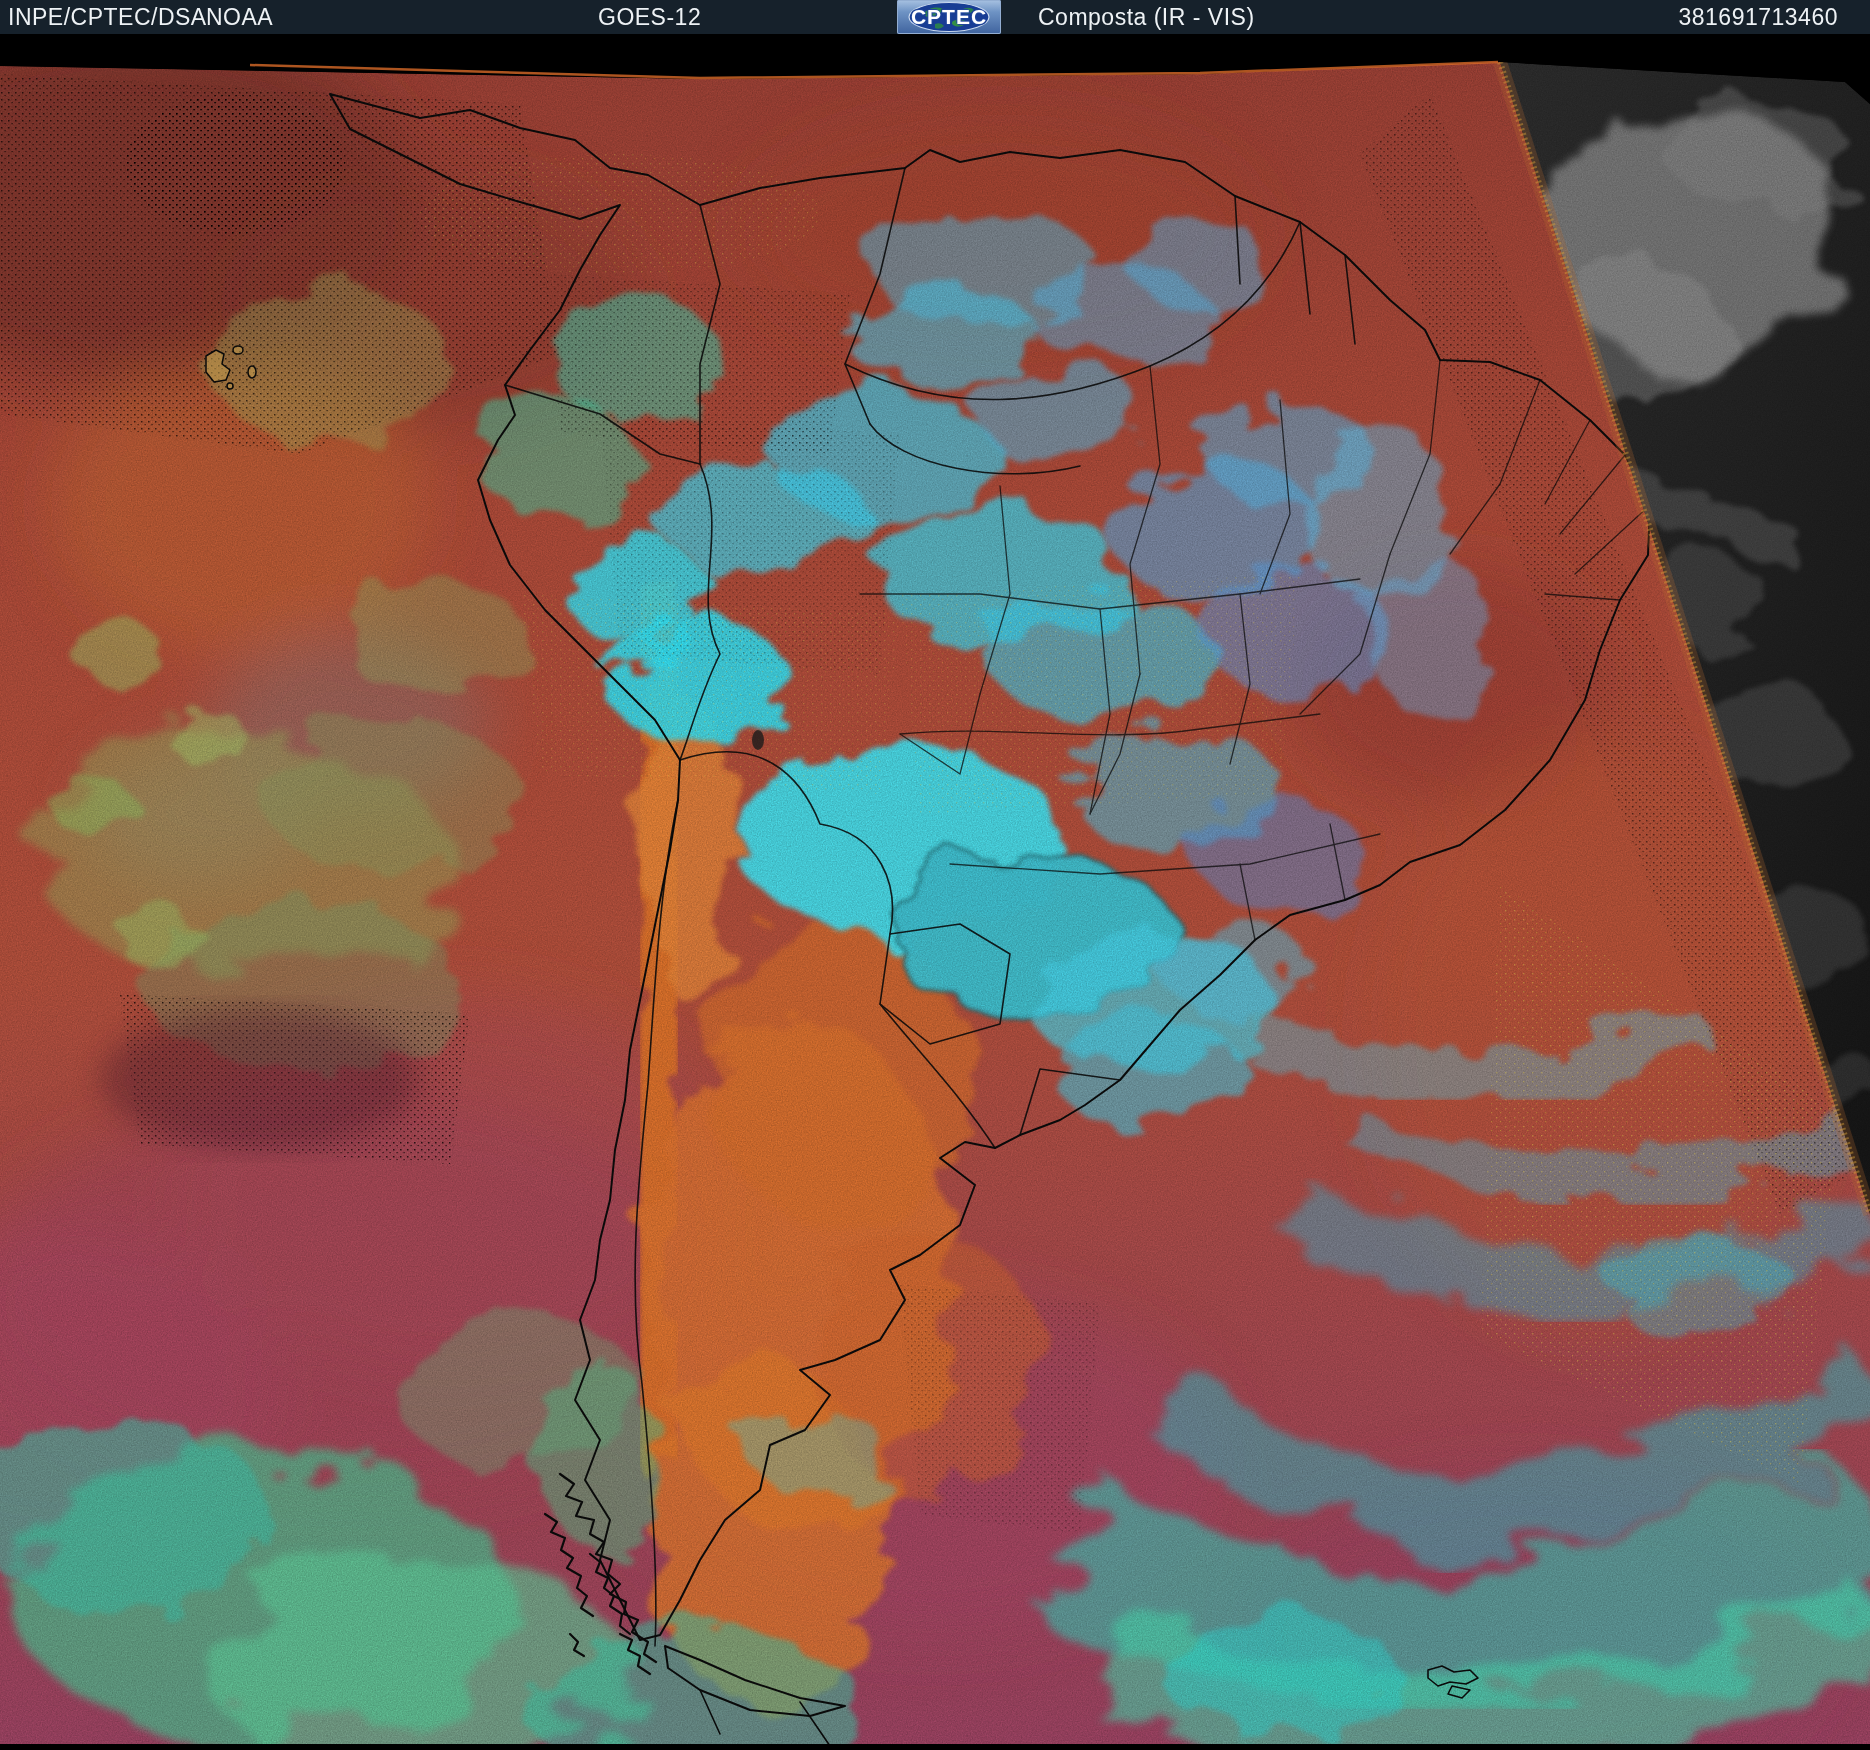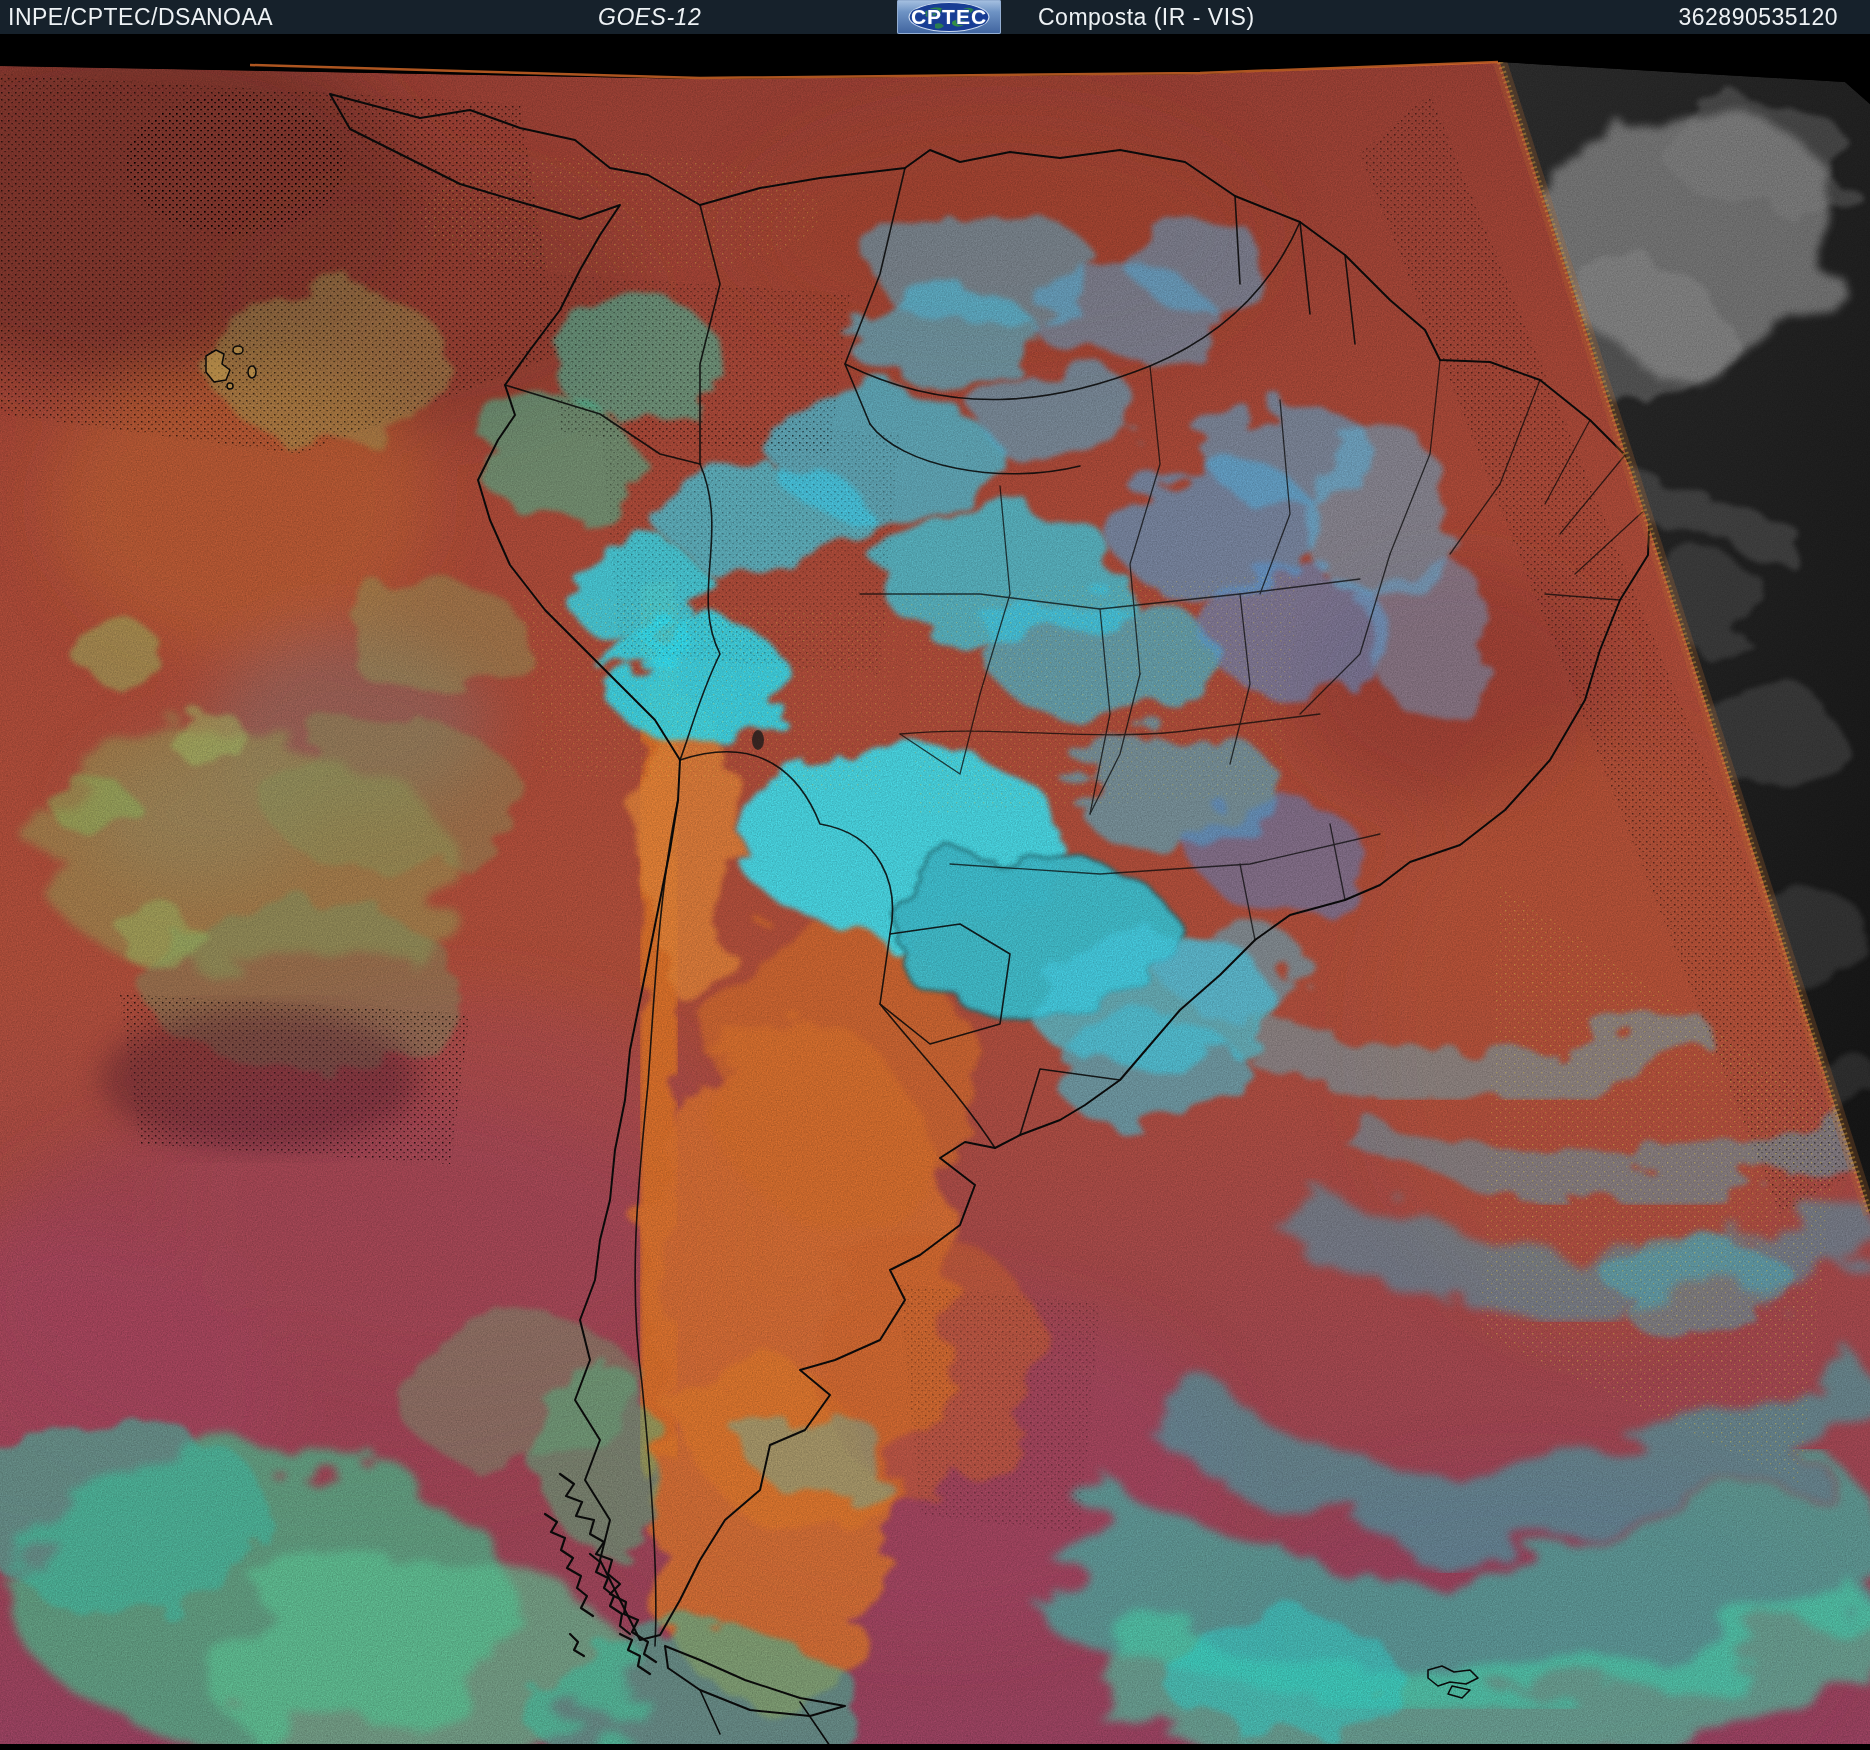--- a/index.html
+++ b/index.html
@@ -10,21 +10,21 @@
   }
   
   #header{
     position:absolute;left:0;top:0;width:1870px;height:34px;
     background:#16212b;color:#eef2f5;font-size:23px;line-height:34px;
     white-space:nowrap;z-index:5;
   }
   .htxt{position:absolute;top:0;letter-spacing:.5px;}
   #agency{left:8px;}
   #noaa{left:206px;}
-  #sat{left:598px;font-style:italic;}
+  #sat{left:598px;}
   #product{left:1038px;}
   #tstamp{right:32px;}
   
   #logo{
     position:absolute;left:897px;top:0;width:104px;height:34px;
     background:linear-gradient(#a8c2e2 0%,#6e93c4 35%,#3f639e 100%);
     border-radius:2px;box-shadow:inset 0 0 0 1px #93aed2;
   }
   #logo svg{display:block;}
   #logo .logotext{
@@ -48,21 +48,21 @@
       <svg width="104" height="34" viewBox="0 0 104 34">
         <ellipse cx="52" cy="17" rx="40" ry="14.5" fill="#183d94" stroke="#c9d9ee" stroke-width="1.2"></ellipse>
         <path d="M28,12 q9,-7 18,-3 q-4,9 -13,9 q-7,-2 -5,-6 z" fill="#2f8f3f" opacity=".95"></path>
         <path d="M56,21 q8,-4 14,1 q-5,6 -12,4 q-5,-2 -2,-5 z" fill="#37983b" opacity=".9"></path>
         <path d="M66,9 q7,-3 11,1 q-4,5 -10,3 z" fill="#2f8f3f" opacity=".85"></path>
         <path d="M38,24 q6,-2 9,2 q-4,4 -9,2 z" fill="#2f8f3f" opacity=".8"></path>
       </svg>
       <div class="logotext">CPTEC</div>
     </div>
     <span class="htxt" id="product">Composta (IR - VIS)</span>
-    <span class="htxt" id="tstamp">362890535120</span>
+    <span class="htxt" id="tstamp">381691713460</span>
   </div>
 
   <div id="map">
   <svg width="1870" height="1716" viewBox="0 0 1870 1716">
     <defs>
       <linearGradient id="baseG" x1="0" y1="0" x2="0" y2="1">
         <stop offset="0" stop-color="#9d4136"></stop>
         <stop offset=".28" stop-color="#b04c3a"></stop>
         <stop offset=".55" stop-color="#b5513d"></stop>
         <stop offset=".76" stop-color="#a84a50"></stop>

